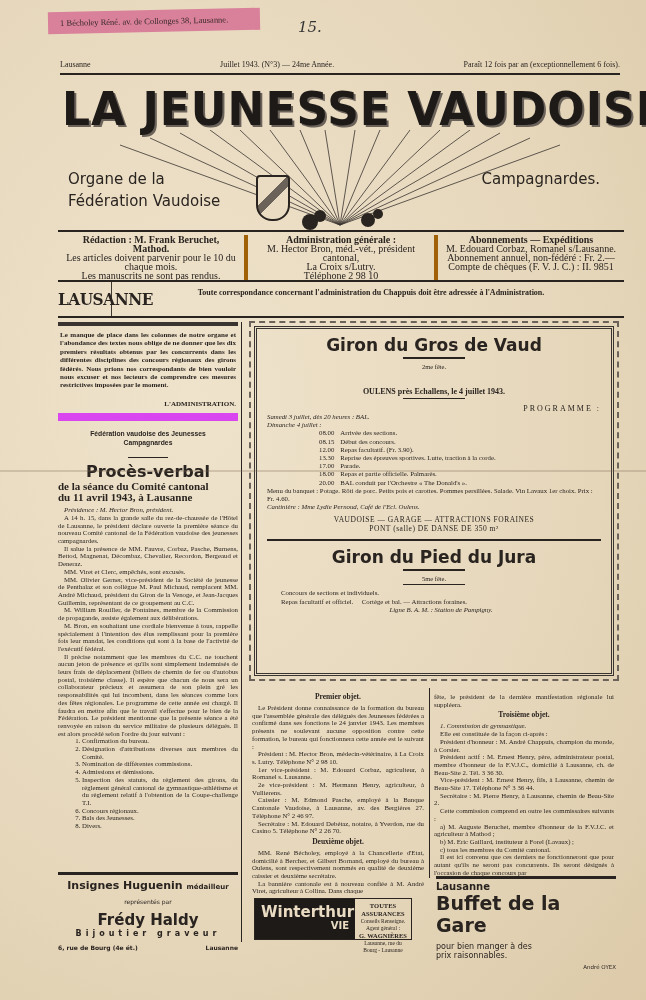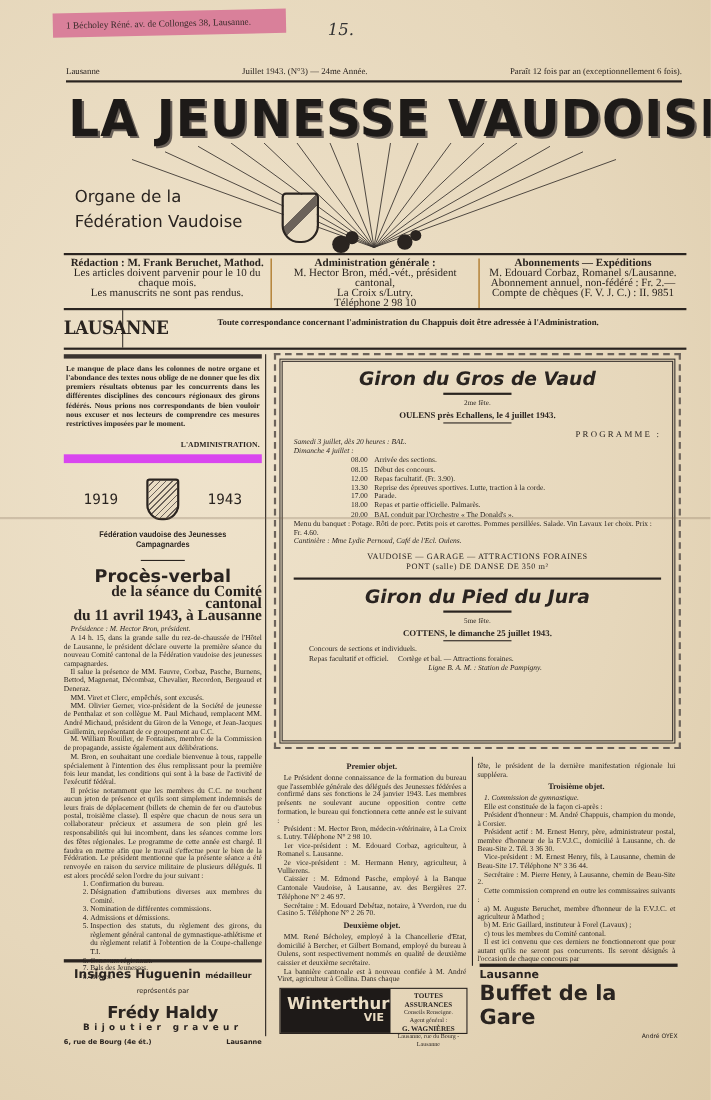--- a/index.html
+++ b/index.html
@@ -24,63 +24,63 @@
   .masthead { left: 62px; top: 83px; width: 560px; text-align: center;
     font-family: "DejaVu Sans", sans-serif; font-weight: bold; font-size: 44px; letter-spacing: 1px;
     color: #1d1a18; text-shadow: 2px 2px 0 #6b625a; transform: scaleY(1.05); white-space: nowrap; }
   .rays { left: 120px; top: 130px; width: 440px; height: 100px; }
   .organe-l { left: 68px; top: 168px; font-family: "DejaVu Sans", sans-serif; font-size: 15px; line-height: 22px; color: #2a2420; }
   .organe-r { left: 470px; top: 168px; font-family: "DejaVu Sans", sans-serif; font-size: 15px; line-height: 22px; text-align: right; width: 130px; color: #2a2420; }
   .shield { left: 256px; top: 175px; width: 34px; height: 46px; border: 2px solid #2a2420; border-radius: 4px 4px 16px 16px; background: linear-gradient(135deg, #e9dcc3 40%, #6b625a 40%, #6b625a 55%, #e9dcc3 55%); }
   .rule { background: #2a2420; }
   .info-row { left: 58px; top: 235px; width: 566px; display: flex; font-size: 10px; line-height: 9px; text-align: center; }
   .info-col { flex: 1; padding: 0 6px; }
-  .info-col + .info-col { border-left: 1px solid #a16207; }
+  .info-col + .info-col { border-left: 4px solid #a16207; }
   .info-col b { font-weight: bold; }
   .lausanne-box { left: 58px; top: 280px; width: 566px; height: 38px; display: flex; border-top: 2px solid #2a2420; border-bottom: 2px solid #2a2420; }
   .lausanne-word { width: 60px; font-family: "DejaVu Serif", serif; font-weight: bold; font-size: 17px; letter-spacing: -0.5px; line-height: 34px; border-right: 1px solid #2a2420; text-align: left; transform: scaleX(0.9); transform-origin: left; }
   .lausanne-text { flex: 1; font-size: 8px; font-weight: bold; text-align: center; line-height: 13px; padding-top: 4px; }
   .left-col { left: 58px; top: 322px; width: 180px; }
   .notice { border-top: 4px solid #3a3430; border-bottom: 8px solid #d946ef; padding: 5px 2px; font-size: 7px; line-height: 8.4px; text-align: justify; font-weight: bold; }
   .notice-sign { text-align: right; margin-top: 10px; }
   .jubile { display: flex; align-items: center; justify-content: space-between; margin-top: 14px; padding: 0 18px; font-size: 13px; font-family: "DejaVu Sans Mono", monospace; }
   .jub-shield { width: 30px; height: 38px; border: 2px solid #2a2420; border-radius: 3px 3px 14px 14px; background: repeating-linear-gradient(135deg, #e9dcc3 0 3px, #6b625a 3px 4px); }
   .fed-line { text-align: center; font-size: 7.5px; font-weight: bold; margin-top: 8px; font-family: "Liberation Sans", sans-serif; transform: scaleX(0.9); }
   .pv-rule { width: 40px; height: 1px; background: #2a2420; margin: 10px auto 4px; }
   .pv-title { text-align: center; font-family: "DejaVu Sans", sans-serif; font-weight: bold; font-size: 16px; }
-  .pv-sub { text-align: right; font-weight: bold; font-size: 14px; line-height: 11px; }
+  .pv-sub { text-align: left; font-weight: bold; font-size: 11px; line-height: 11px; }
   .body-text { font-size: 6.8px; line-height: 7.7px; text-align: justify; margin-top: 3px; }
   .body-text p { text-indent: 6px; }
   .body-text ol { padding-left: 24px; }
   .body-text li { line-height: 7.7px; }
   .ad-left { left: 58px; top: 872px; width: 180px; border-top: 3px solid #2a2420; text-align: center; padding-top: 4px; font-family: "DejaVu Sans", sans-serif; }
   .ad-left .a1 { font-size: 11px; font-weight: bold; }
   .ad-left .a1 small { font-size: 7px; }
   .ad-left .a2 { font-size: 6px; margin-top: 6px; }
   .ad-left .a3 { font-size: 15px; font-weight: bold; margin-top: 6px; }
   .ad-left .a4 { font-size: 8px; letter-spacing: 4px; font-weight: bold; }
   .ad-left .a5 { font-size: 6px; display: flex; justify-content: space-between; margin-top: 6px; font-weight: bold; }
   .vrule { left: 241px; top: 322px; width: 1px; height: 620px; background: #2a2420; }
   .box { left: 254px; top: 326px; width: 360px; height: 350px; border: 3px double #3a3430; padding: 6px 10px; outline: 2px dashed #6b625a; outline-offset: 3px; }
-  .giron-title { text-align: center; font-family: "DejaVu Sans", sans-serif; font-weight: bold; font-size: 17px; font-style: italic; }
+  .giron-title { text-align: center; font-family: "DejaVu Sans", sans-serif; font-weight: bold; font-size: 17px; }
   .short-rule { width: 62px; height: 1.5px; background: #2a2420; margin: 2px auto 4px; }
   .center-small { text-align: center; font-size: 6.5px; }
-  .center-bold { text-align: center; font-size: 8px; font-weight: bold; margin-top: 3px; }
+  .center-bold { text-align: center; font-size: 8px; font-weight: bold; margin-top: 17px; }
   .prog-head { text-align: right; font-size: 8px; letter-spacing: 2px; margin-top: 5px; }
   .prog { font-size: 6.8px; line-height: 8.2px; }
   .prog .it { font-style: italic; }
   .prog table { margin-left: 52px; border-collapse: collapse; }
   .prog td { padding: 0 6px 0 0; font-size: 6.8px; line-height: 8.2px; vertical-align: top; }
   .tombola { text-align: center; font-size: 7.5px; letter-spacing: 0.5px; line-height: 9px; margin-top: 4px; }
   .box-sep { height: 2px; background: #2a2420; margin: 6px 0; }
   .mid-col { left: 252px; top: 690px; width: 172px; }
   .right-col { left: 434px; top: 690px; width: 180px; }
   .sec-head { text-align: center; font-weight: bold; font-size: 7.5px; margin: 2px 0; }
   .vrule2 { left: 429px; top: 688px; width: 1px; height: 190px; background: #2a2420; }
-  .ad-winterthur { left: 254px; top: 898px; width: 171px; height: 42px; display: flex; border: 1px solid #2a2420; }
+  .ad-winterthur { left: 254px; top: 898px; width: 158px; height: 42px; display: flex; border: 1px solid #2a2420; }
   .wint-logo { width: 100px; background: #1e1a18; color: #e9dcc3; font-family: "DejaVu Sans", sans-serif; font-weight: bold; font-size: 15px; padding: 4px 6px; line-height: 18px; }
   .wint-logo small { display: block; text-align: right; font-size: 10px; line-height: 10px; }
   .wint-text { flex: 1; font-size: 5.5px; text-align: center; padding: 3px; line-height: 7px; }
   .wint-text b { font-size: 6.5px; }
   .ad-buffet { left: 436px; top: 876px; width: 180px; border-top: 3px solid #2a2420; padding-top: 2px; font-family: "DejaVu Sans", sans-serif; }
   .ad-buffet .b1 { font-weight: bold; font-size: 10px; }
   .ad-buffet .b2 { font-weight: bold; font-size: 19px; line-height: 22px; }
   .ad-buffet .b3 { font-size: 8px; margin-top: 6px; line-height: 9px; }
   .ad-buffet .b4 { font-size: 5.5px; text-align: right; margin-top: 4px; }
   .fold { left: 0; top: 470px; width: 646px; height: 2px; background: rgba(120,100,80,0.25); }
@@ -125,20 +125,21 @@
       <circle cx="258" cy="84" r="5"></circle>
   </g>
 </svg>
 <div class="abs shield"></div>
 
 <div class="abs organe-l">
   <div>Organe de la</div>
   <div>Fédération Vaudoise</div>
 </div>
 <div class="abs organe-r">
+  <div>Campagnardes.</div>
 </div>
 
 <div class="abs rule" style="left:58px;top:230px;width:566px;height:2px;"></div>
 
 <div class="abs info-row">
   <div class="info-col">
     <div><b>Rédaction : M. Frank Beruchet, Mathod.</b></div>
     <div>Les articles doivent parvenir pour le 10 du chaque mois.</div>
     <div>Les manuscrits ne sont pas rendus.</div>
   </div>
@@ -160,25 +161,20 @@
   <div class="lausanne-word">LAUSANNE</div>
   <div class="lausanne-text">
     <div>Toute correspondance concernant l'administration du Chappuis doit être adressée à l'Administration.</div>
   </div>
 </div>
 
 <div class="abs left-col">
   <div class="notice">
     <div>Le manque de place dans les colonnes de notre organe et l'abondance des textes nous oblige de ne donner que les dix premiers résultats obtenus par les concurrents dans les différentes disciplines des concours régionaux des girons fédérés. Nous prions nos correspondants de bien vouloir nous excuser et nos lecteurs de comprendre ces mesures restrictives imposées par le moment.</div>
     <div class="notice-sign">L'ADMINISTRATION.</div>
-  </div>
-  <div class="jubile">
-    <span>1919</span>
-    <div class="jub-shield"></div>
-    <span>1943</span>
   </div>
   <div class="fed-line">Fédération vaudoise des Jeunesses Campagnardes</div>
   <div class="pv-rule"></div>
   <div class="pv-title">Procès-verbal</div>
   <div class="pv-sub">de la séance du Comité cantonal</div>
   <div class="pv-sub">du 11 avril 1943, à Lausanne</div>
   <div class="body-text">
     <p style="font-style:italic">Présidence : M. Hector Bron, président.</p>
     <p>A 14 h. 15, dans la grande salle du rez-de-chaussée de l'Hôtel de Lausanne, le président déclare ouverte la première séance du nouveau Comité cantonal de la Fédération vaudoise des jeunesses campagnardes.</p>
     <p>Il salue la présence de MM. Fauvre, Corbaz, Pasche, Burnens, Bettod, Magnenat, Décombaz, Chevalier, Recordon, Bergeaud et Deneraz.</p>
@@ -259,21 +255,20 @@
     <div class="it">Cantinière : Mme Lydie Pernoud, Café de l'Ecl. Oulens.</div>
   </div>
   <div class="tombola">
     <div>VAUDOISE — GARAGE — ATTRACTIONS FORAINES</div>
     <div>PONT (salle) DE DANSE DE 350 m²</div>
   </div>
   <div class="box-sep"></div>
   <div class="giron-title">Giron du Pied du Jura</div>
   <div class="short-rule"></div>
   <div class="center-small">5me fête.</div>
-  <div class="center-bold">COTTENS, le dimanche 25 juillet 1943.</div>
   <div class="short-rule"></div>
   <div class="prog" style="padding-left:14px;">
     <div>Concours de sections et individuels.</div>
     <div style="white-space:pre">Repas facultatif et officiel.     Cortège et bal. — Attractions foraines.</div>
     <div class="it" style="text-align:center">Ligne B. A. M. : Station de Pampigny.</div>
   </div>
 </div>
 
 <div class="abs vrule2"></div>
 
@@ -322,16 +317,20 @@
     <div>Conseils Renseigne.</div>
     <div>Agent général :</div>
     <div><b>G. WAGNIÈRES</b></div>
     <div>Lausanne, rue du Bourg - Lausanne</div>
   </div>
 </div>
 
 <div class="abs ad-buffet">
   <div class="b1">Lausanne</div>
   <div class="b2">Buffet de la Gare</div>
+  <div class="b3">
+    <div>pour bien manger à des</div>
+    <div>prix raisonnables.</div>
+  </div>
   <div class="b4">André OYEX</div>
 </div>
 
 <div class="abs fold"></div>
 
 </body></html>

